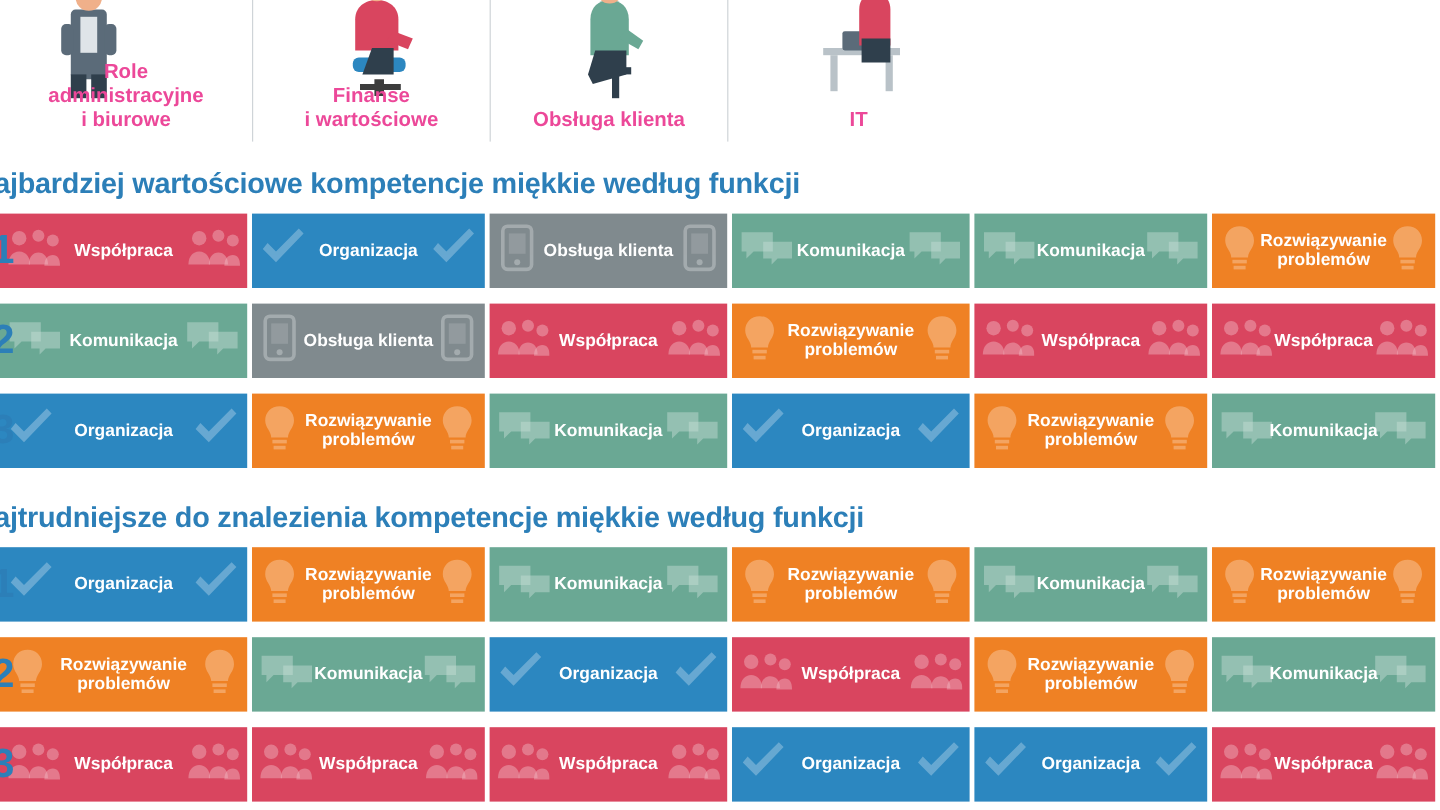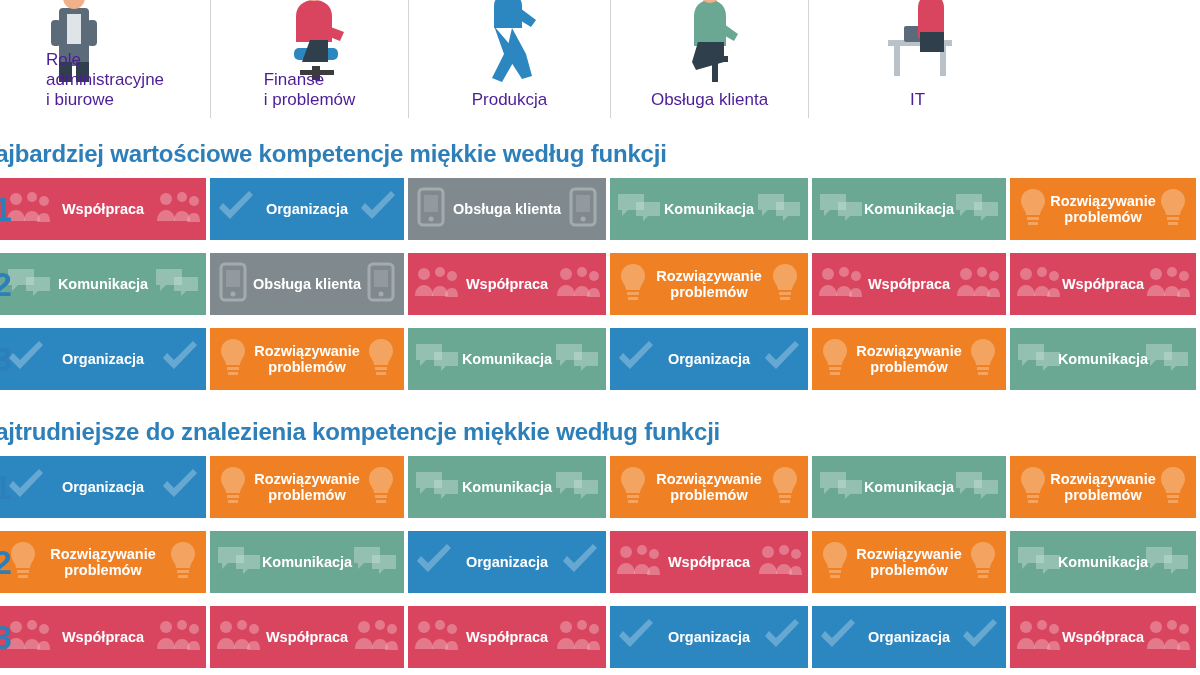--- a/index.html
+++ b/index.html
@@ -49,26 +49,26 @@
     top: -30px;
     left: 50%;
     transform: translateX(-50%);
     width: 120px;
     height: 112px;
     pointer-events: none;
   }
   .fn-label {
     position: relative;
     z-index: 2;
-    text-align: left;
+    text-align: center;
     font-size: 17px;
     line-height: 1.18;
-    color: #4c1d95;
+    color: #ec4899;
     white-space: pre-line;
-    font-weight: 400;
+    font-weight: 700;
   }
 
   
   .section-title {
     position: absolute;
     font-size: 24px;
     font-weight: bold;
     color: #2c7fb8;
     letter-spacing: -0.2px;
     white-space: nowrap;
@@ -161,32 +161,21 @@
         <path d="M62 96h8v14h-8z" fill="#3c3c3c"></path>
         <path d="M50 100h34v5H50z" fill="#3c3c3c"></path>
         <rect x="44" y="78" width="44" height="12" rx="5" fill="#2c87c0"></rect>
         <path d="M46 46c0-10 8-16 18-16s18 6 18 16v26H46z" fill="#d9455f"></path>
         <circle cx="64" cy="20" r="11" fill="#f0b08a"></circle>
         <path d="M54 18c2-9 18-11 20 0 1 5-1 7-1 7s-1-7-9-7-8 6-8 6z" fill="#3c3c3c"></path>
         <path d="M60 70h18v22H52z" fill="#2f3f4c"></path>
         <path d="M78 56l16 6-4 9-18-7z" fill="#d9455f"></path>
       </svg></div>
         <div class="fn-label">Finanse
-i problemów</div>
-      </div>
-      <div class="fn-col" style="width: 202px;">
-        <div class="fn-art"><svg xmlns="http://www.w3.org/2000/svg" viewBox="0 0 120 112">
-        <circle cx="58" cy="18" r="10" fill="#f0b08a"></circle>
-        <path d="M48 16c1-9 18-10 19 0 0 4-2 5-2 5s0-5-8-5-9 4-9 4z" fill="#2f3f4c"></path>
-        <path d="M44 36c0-8 6-12 14-12s14 4 14 12v22H44z" fill="#2c87c0"></path>
-        <path d="M44 56l10 28-12 24 10 4 16-28z" fill="#2c87c0"></path>
-        <path d="M62 58l14 26 6 22-10 3-16-25z" fill="#2c87c0"></path>
-        <path d="M70 38l16 12-5 7-18-11z" fill="#2c87c0"></path>
-      </svg></div>
-        <div class="fn-label">Produkcja</div>
+i wartościowe</div>
       </div>
       <div class="fn-col" style="width: 198px;">
         <div class="fn-art"><svg xmlns="http://www.w3.org/2000/svg" viewBox="0 0 120 112">
         <rect x="52" y="86" width="26" height="6" fill="#2f3f4c"></rect>
         <rect x="62" y="90" width="6" height="22" fill="#2f3f4c"></rect>
         <path d="M44 46c0-10 7-16 16-16s16 6 16 16v30H44z" fill="#6aa894"></path>
         <circle cx="60" cy="22" r="11" fill="#f0b08a"></circle>
         <path d="M49 20c0-10 19-12 22-1 1 6-1 9-1 9s0-9-10-9-11 4-11 1z" fill="#2f3f4c"></path>
         <path d="M48 72h26v20l-28 8-4-8z" fill="#2f3f4c"></path>
         <path d="M74 54l14 10-4 7-16-9z" fill="#6aa894"></path>

